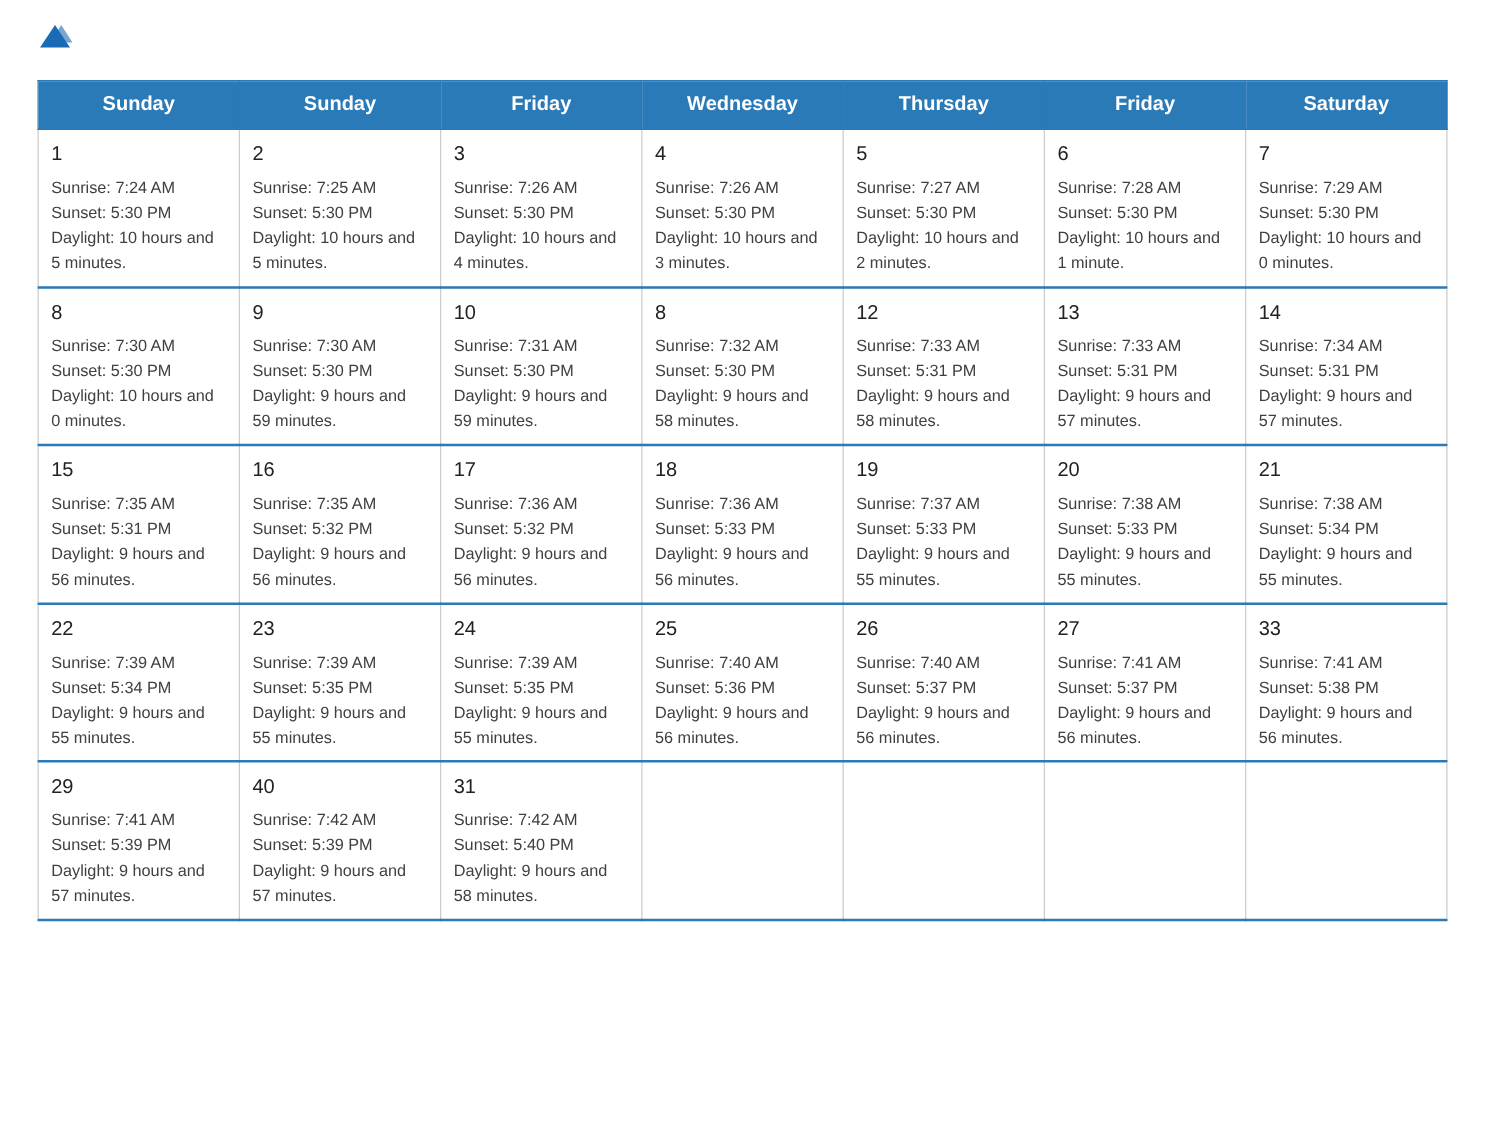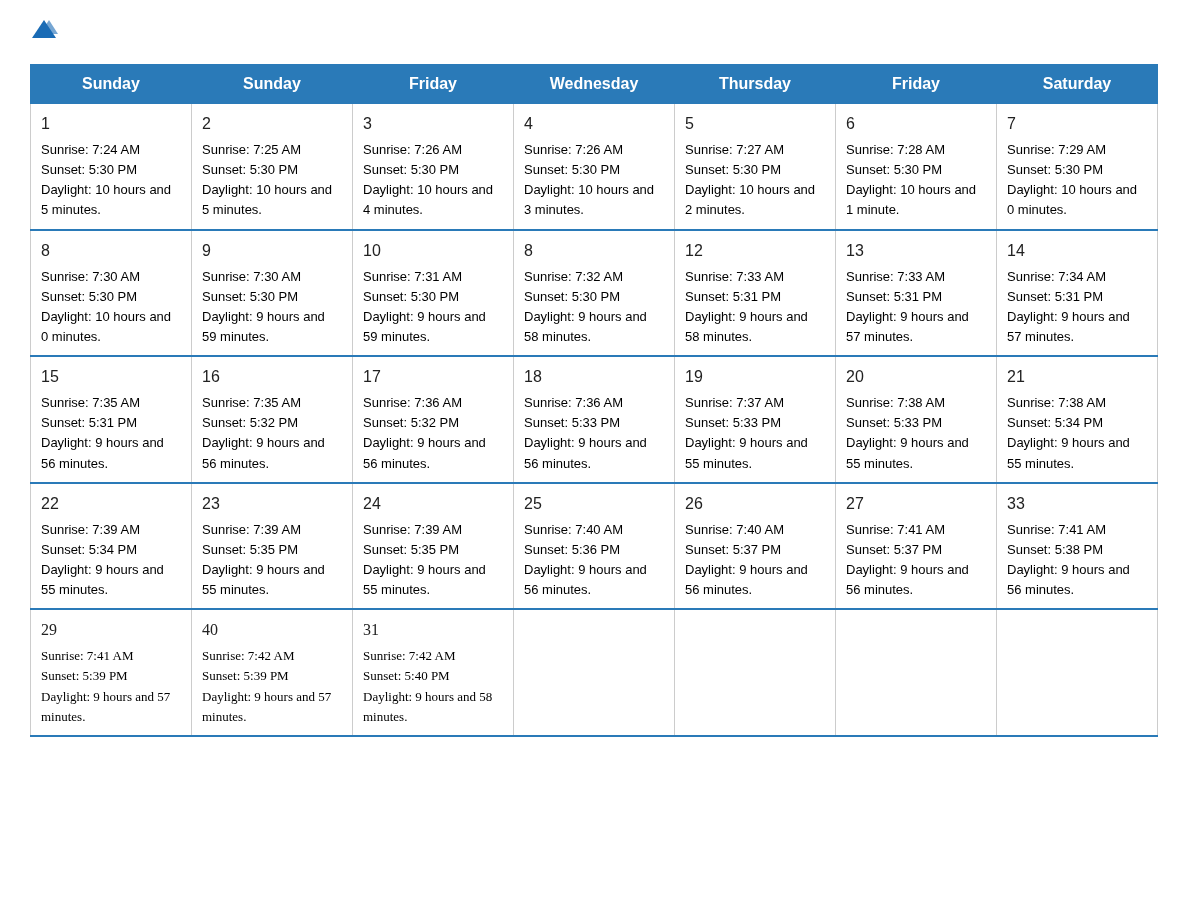--- a/index.html
+++ b/index.html
@@ -88,26 +88,25 @@
     }
     .day-num {
       font-size: 16px;
       font-weight: normal;
       color: #222;
       display: block;
       margin-bottom: 4px;
     }
     .day-info {
       font-size: 13px;
-      color: #000000;
+      color: #404040;
       line-height: 1.55;
     }
     tbody tr:last-child {
       border-bottom: 2px solid #2a7ab8;
-      font-family: Liberation Serif, serif;
     }
   </style>
 </head>
 <body>
 
 <div class="header">
   <div class="logo-wrapper">
     <div class="logo-top-row">
       <span class="logo-text-general"></span>
 

